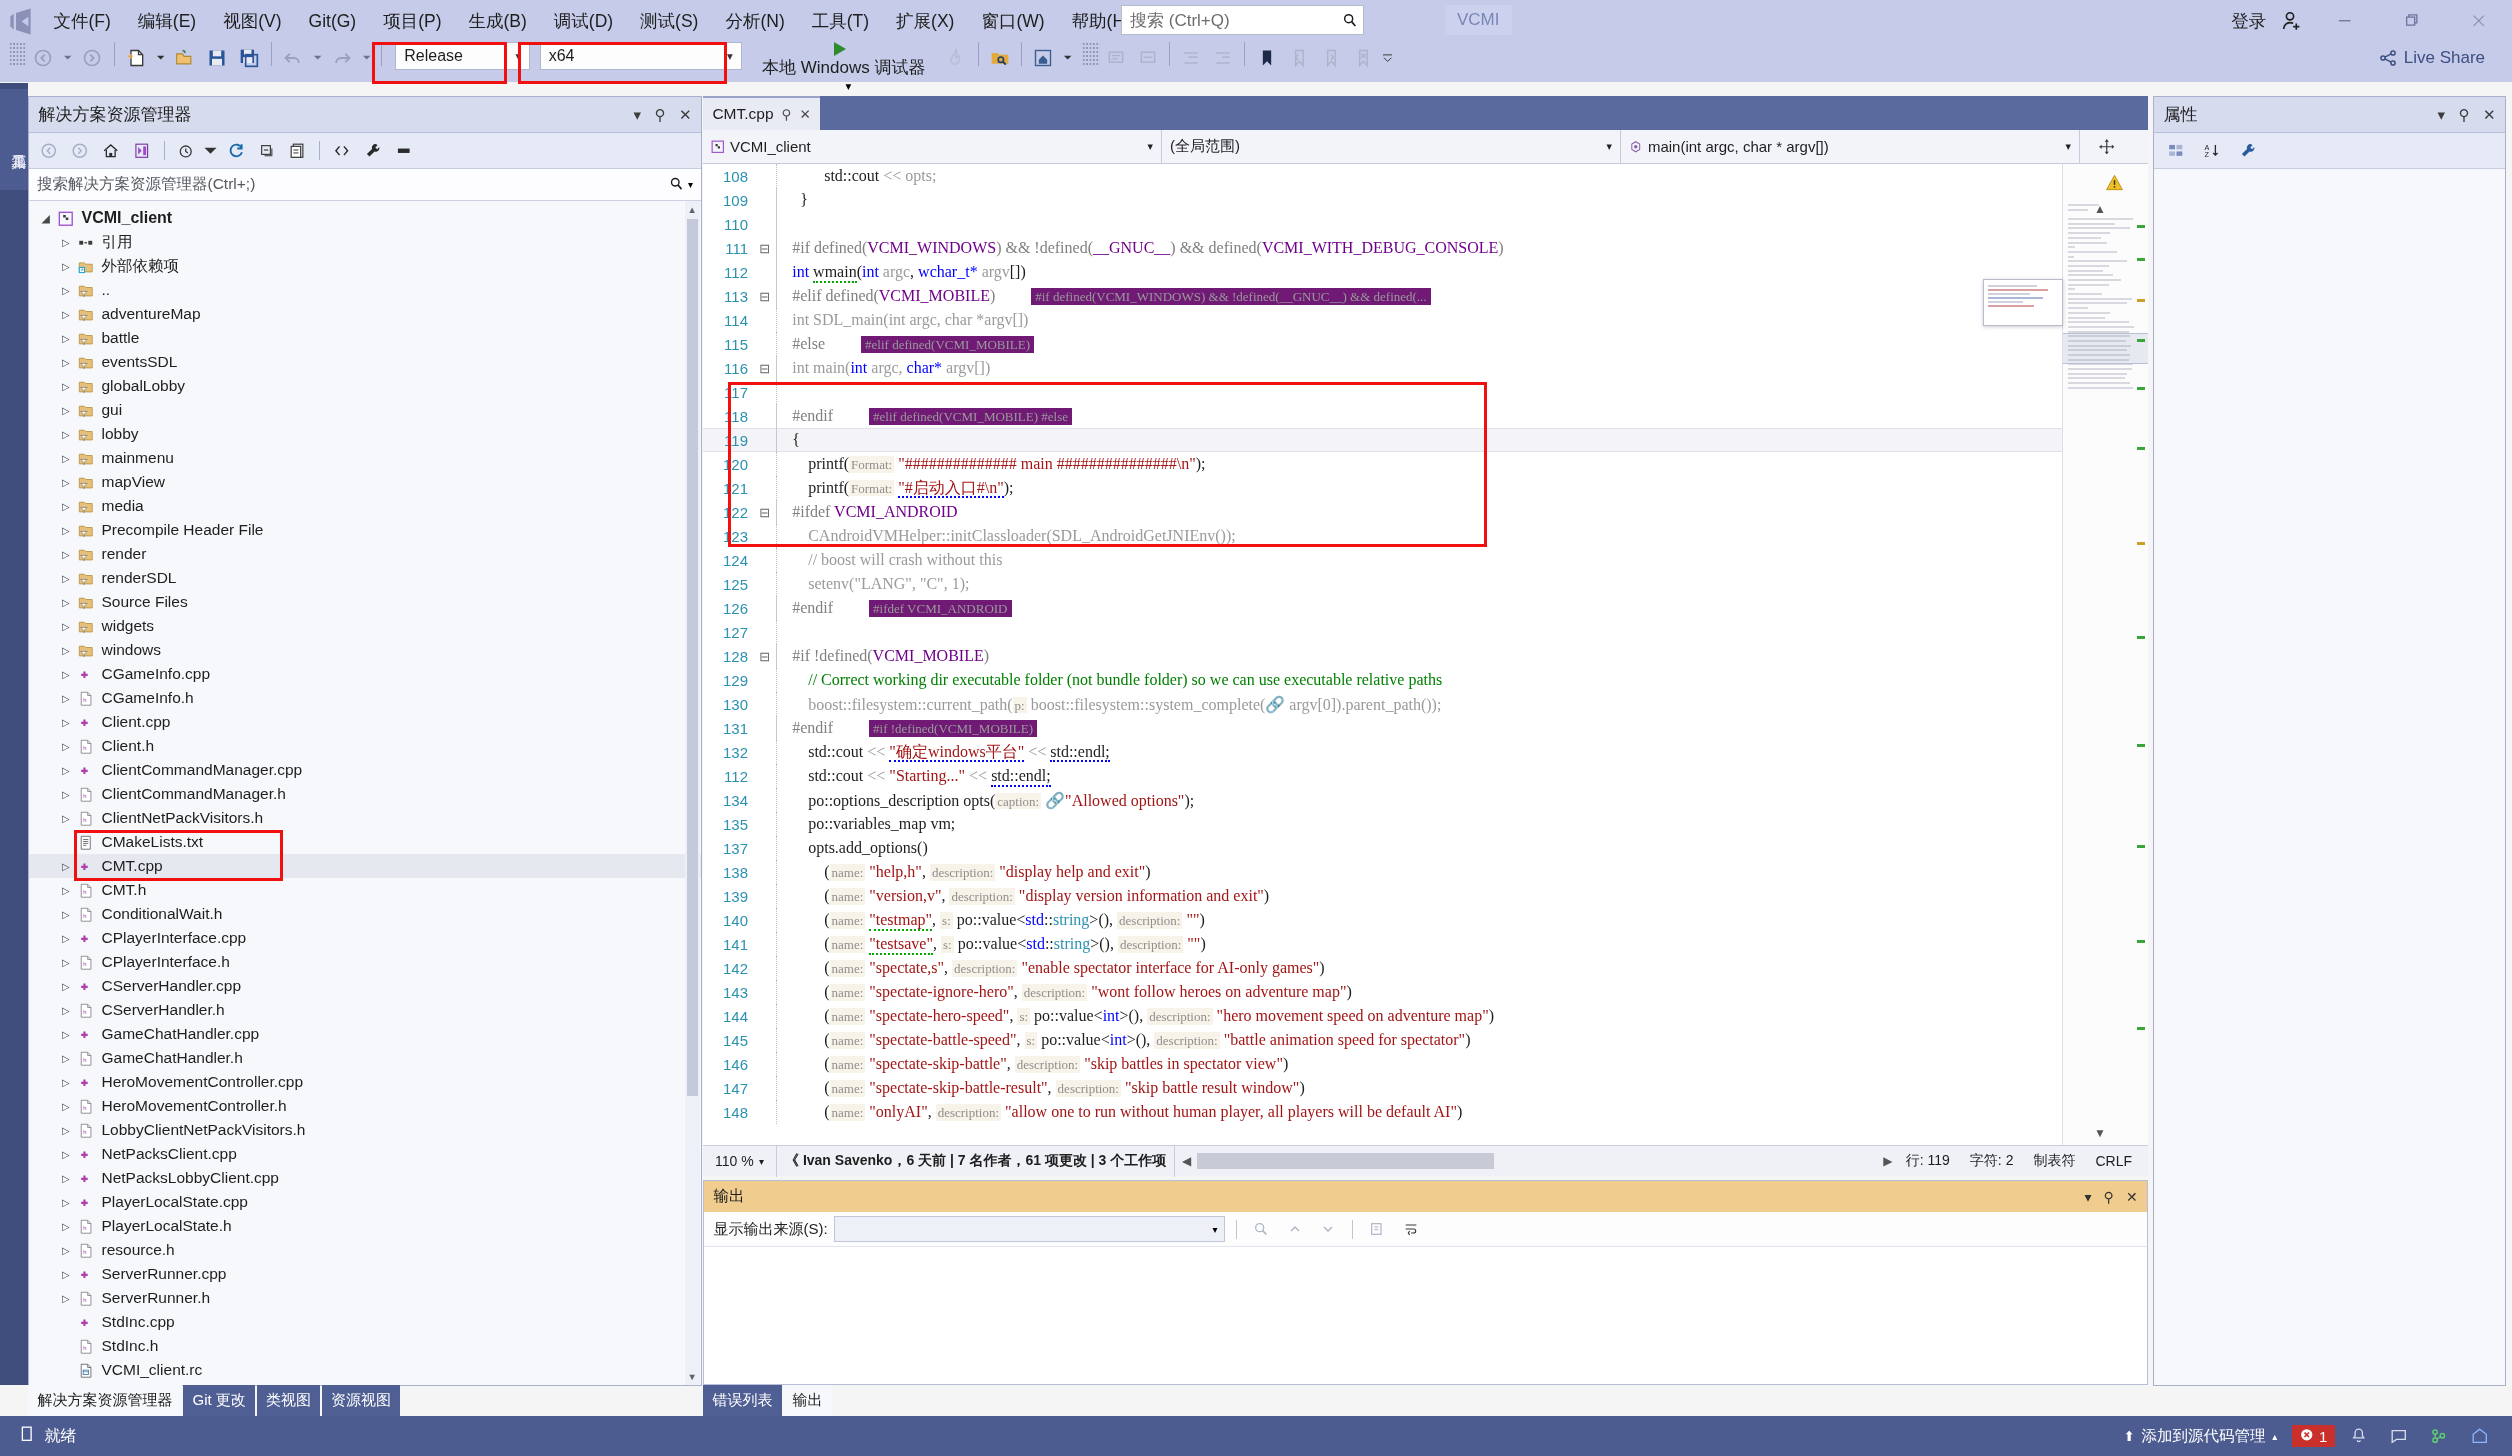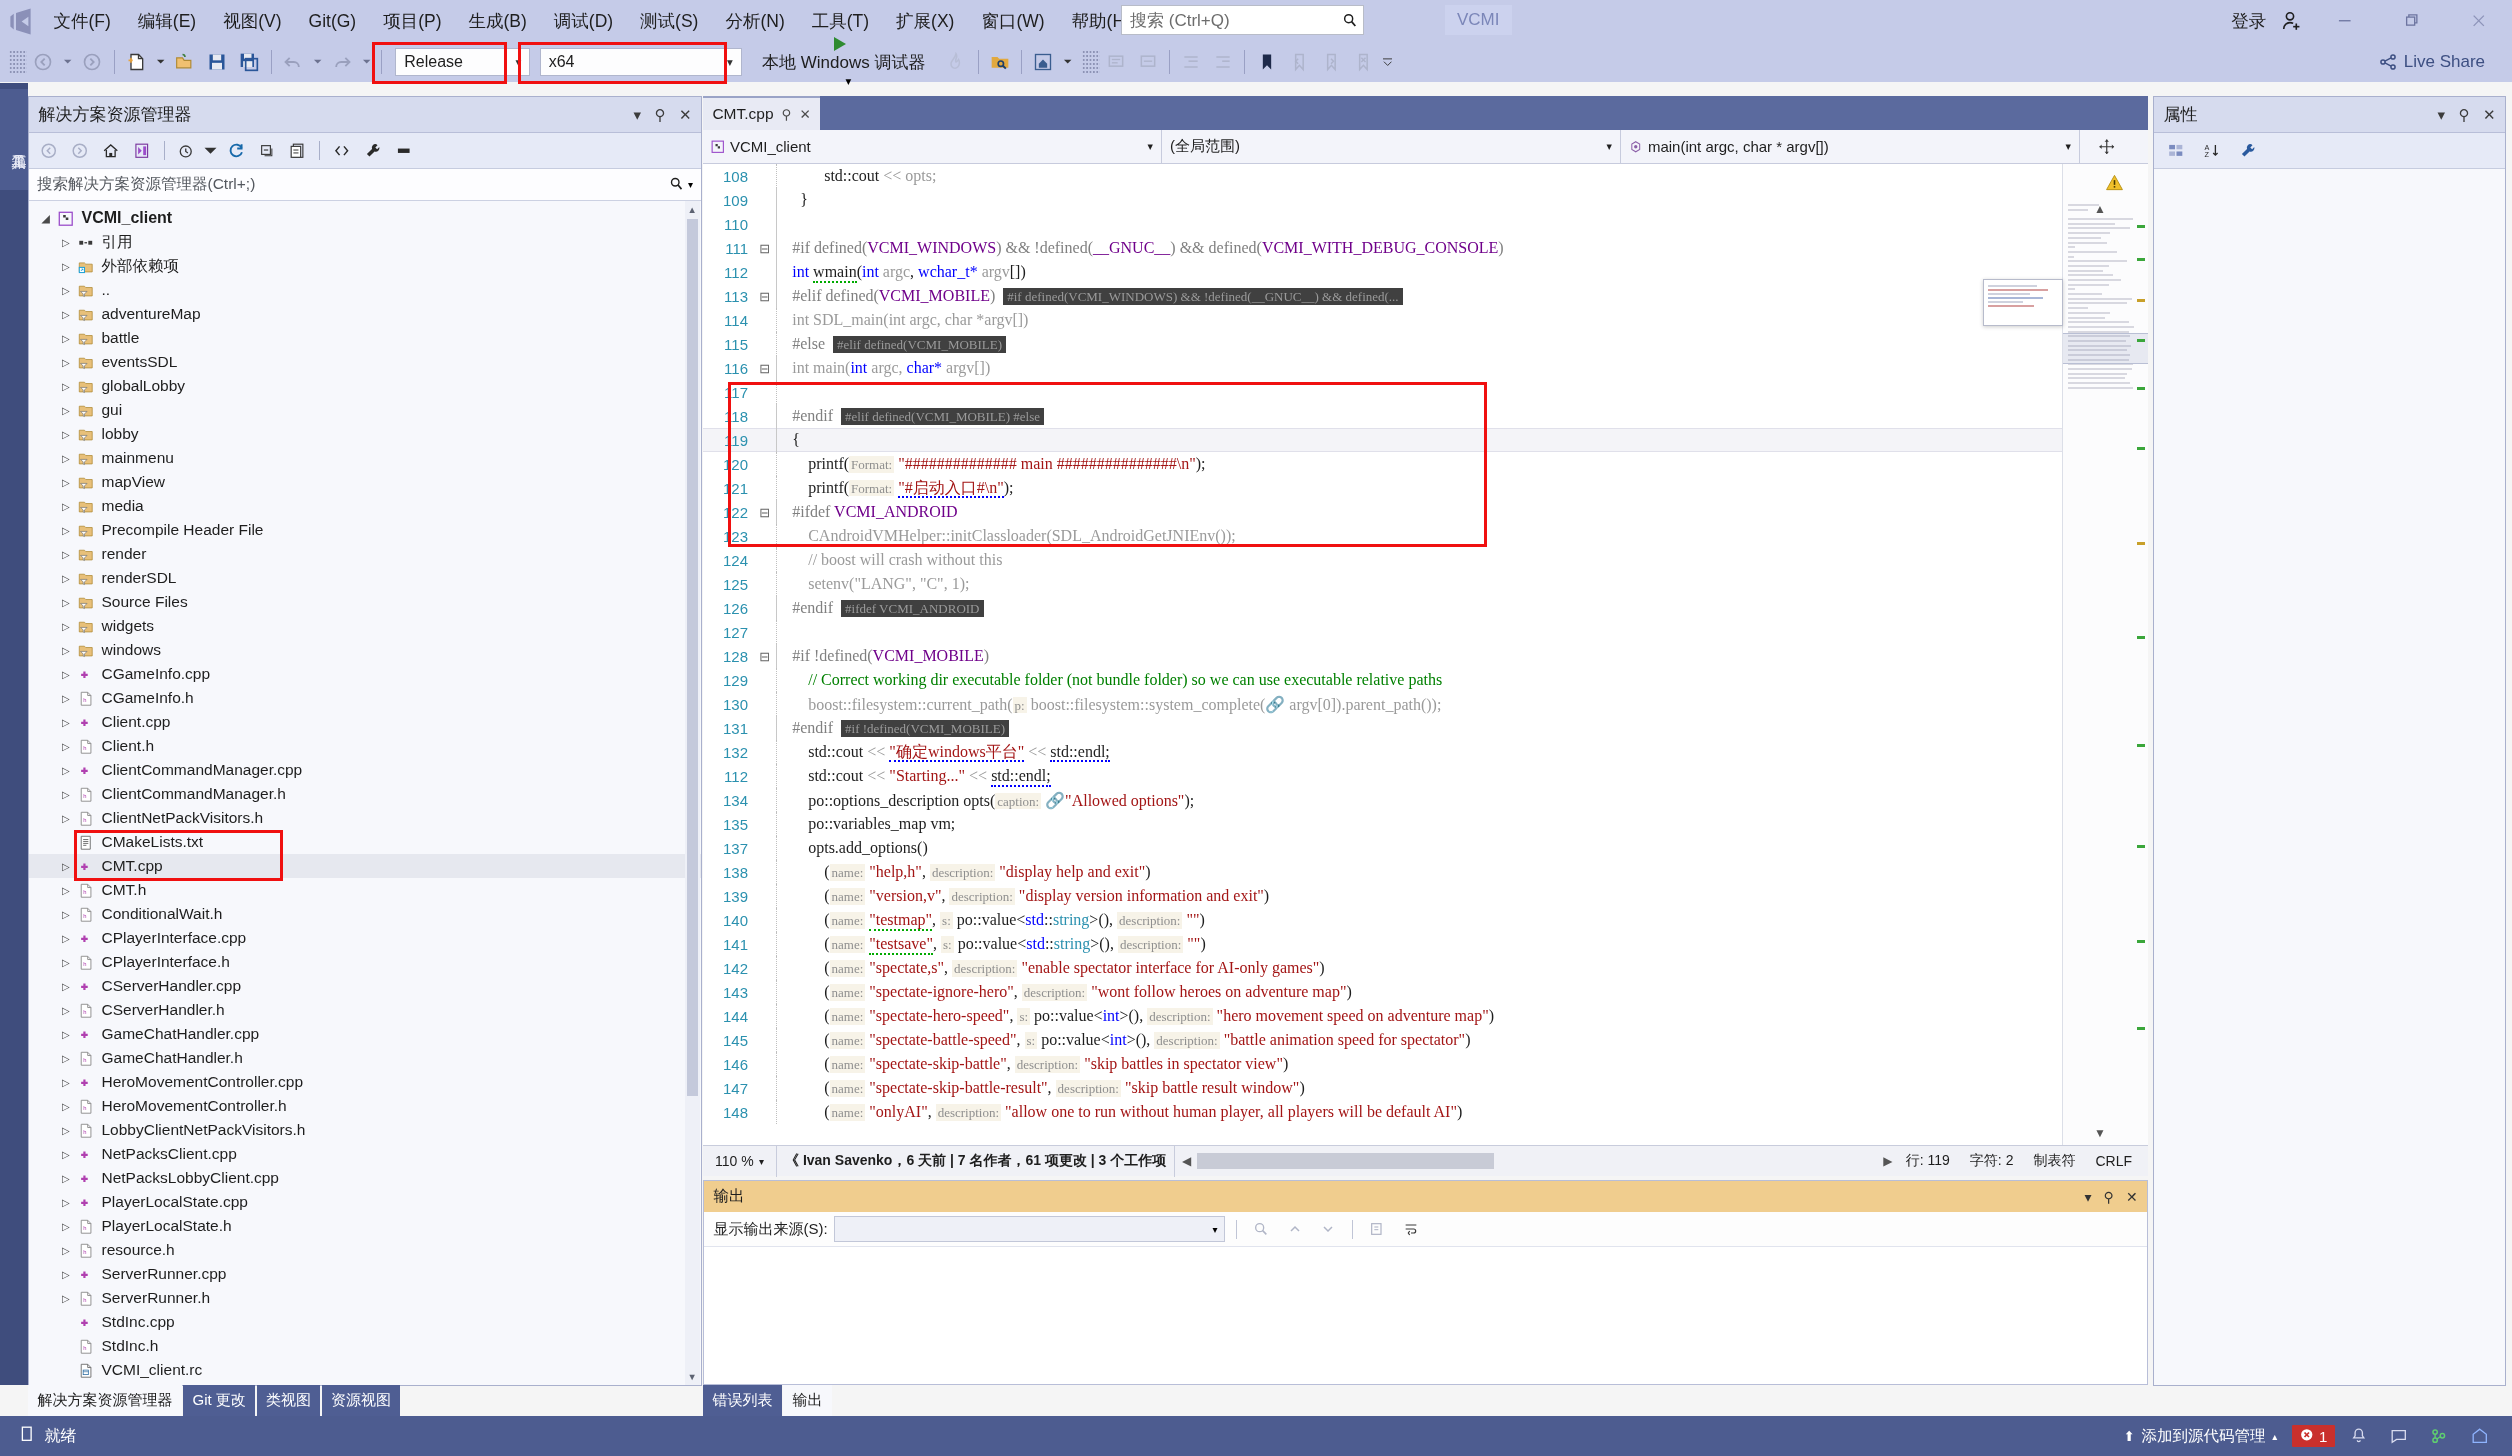--- a/index.html
+++ b/index.html
@@ -41,21 +41,21 @@
   .tb-right { position: absolute; right: 0; top: 0; height: 42px; display: flex; align-items: center; }
   .signin { font-size: 17.5px; color: #1e1e1e; padding-right: 6.7px; }
   .signin-ico { width: 38px; display:flex; align-items:center; justify-content:center; }
   .signin-ico svg { width: 21.6px; height: 21.6px; }
   .wctl { width: 67px; height: 42px; display: flex; align-items: center; justify-content: center; }
   .wctl svg { width: 17.5px; height: 17.5px; }
 
   
   .toolbar {
     position: absolute; left: 0; top: 42px; width: 2512px; height: 40px;
-    background: #c5cbe8; display: flex; align-items: center;
+    background: #c5cbe8; display: flex; align-items: flex-start;
   }
   .tb-grip { width: 17.5px; height: 24px; margin-left: 9.4px;
     background-image: radial-gradient(circle, #8d93b5 0.8px, transparent 0.9px);
     background-size: 3.4px 4px; }
   .tb-btn { width: 32px; height: 32px; display:flex; align-items:center; justify-content:center; }
   .tb-btn.sm { width: 17.5px; }
   .tb-btn svg { width: 20px; height: 20px; }
   .tb-btn.sm svg { width: 9.4px; height: 9.4px; }
   .tb-sep { width: 0.7px; height: 24px; background: #9aa0c4; margin: 0 5.4px; }
   .tb-combo {
@@ -188,22 +188,23 @@
   .k-str { color: #a31515; }
   .k-com { color: #008000; }
   .k-plain { color: #1e1e1e; }
   .k-dim { color: #9a9a9a; }
   .k-type { color: #2b91af; }
   .k-hint {
     color: #8f8f8f; background: #f7f3e8; font-size: 13px; padding: 0.7px 2px;
     font-family: "Liberation Serif", serif;
   }
   .k-inl {
-    color: #9a9a9a; background: #404040; font-size: 13px; padding: 0.7px 4px;
+    color: #9a9a9a; background: #701a75; font-size: 13px; padding: 0.7px 4px;
     font-family: "Liberation Serif", serif;
+    margin-left: 28px;
   }
   .sq-g { border-bottom: 2px dotted #0a0; padding-bottom:0.7px; }
   .sq-b { border-bottom: 2px dotted #00f; padding-bottom:0.7px; }
 
   
   .minimap {
     position: absolute; right: 0; top: 0; width: 86px; bottom: 0; background: #fcfcfd;
     border-left: 0.7px solid #dcdfe8;
   }
   .mm-marks { position:absolute; left:5.4px; top:40px; width:67px; }

